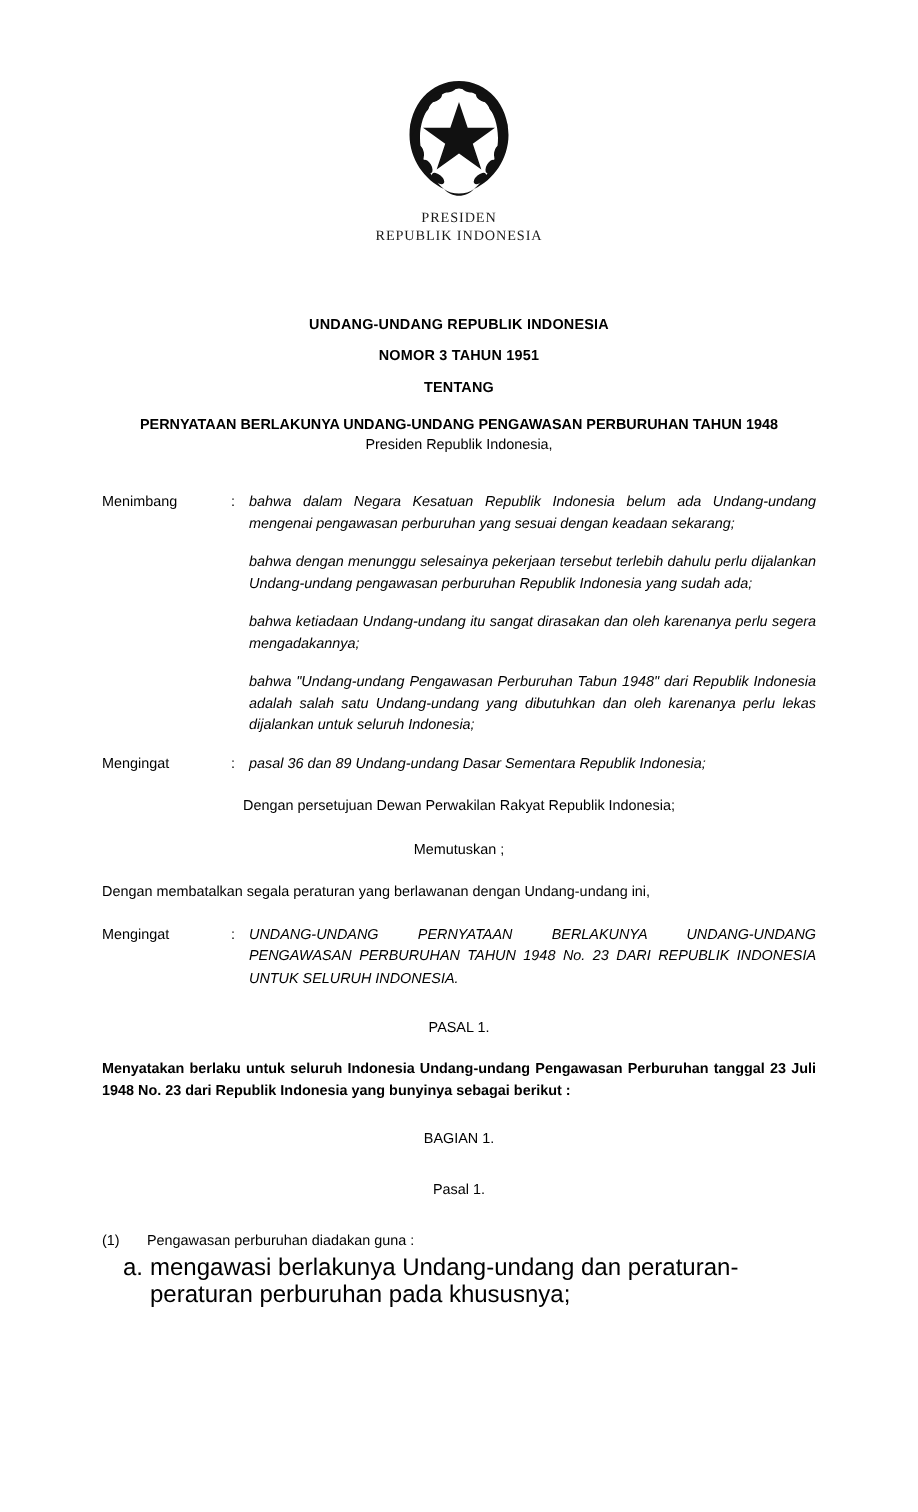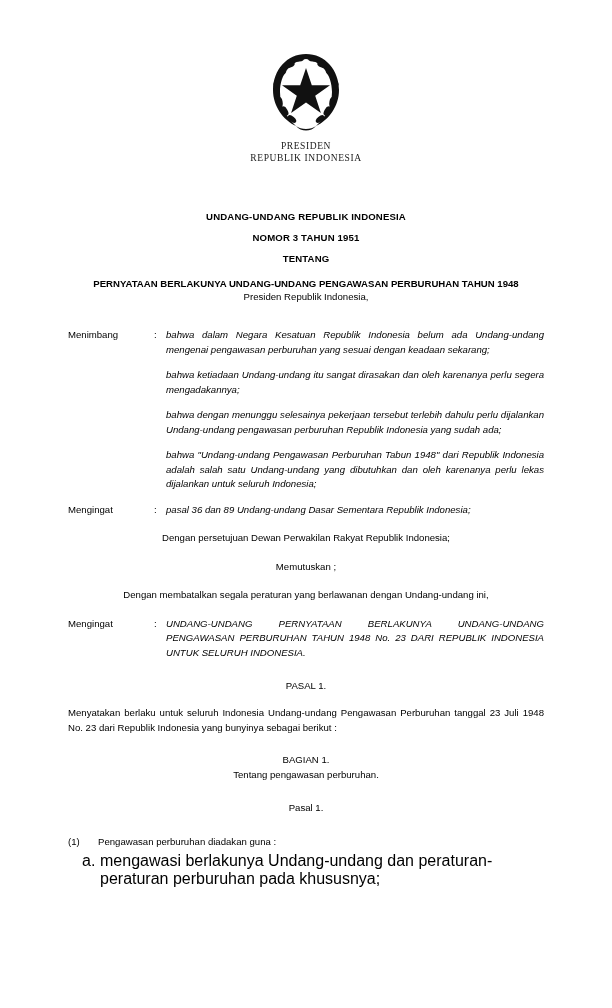--- a/index.html
+++ b/index.html
@@ -106,35 +106,36 @@
 
   .center-line {
     text-align: center;
     font-size: 9.6px;
     line-height: 14.5px;
     margin: 14px 0;
   }
   .full-line {
     font-size: 9.6px;
     line-height: 14.5px;
-    text-align: center;
+    text-align: left;
     margin: 14px 0;
   }
 
   .heading-center {
     text-align: center;
     font-size: 9.6px;
     line-height: 15px;
     margin: 18px 0 0 0;
   }
   .body-justify {
     font-size: 9.6px;
     line-height: 14.5px;
     text-align: justify;
     margin: 13px 0 0 0;
+    font-weight: bold;
   }
 
   .section-block {
     text-align: center;
     margin-top: 18px;
     font-size: 9.6px;
     line-height: 14.5px;
   }
 
   
@@ -225,22 +226,22 @@
 
   <div class="president-line">Presiden Republik Indonesia,</div>
 
   <div class="clauses">
 
     <div class="clause-row">
       <div class="clause-label">Menimbang</div>
       <div class="clause-colon">:</div>
       <div class="clause-text">
         <p>bahwa dalam Negara Kesatuan Republik Indonesia belum ada Undang-undang mengenai pengawasan perburuhan yang sesuai dengan keadaan sekarang;</p>
+        <p>bahwa dengan menunggu selesainya pekerjaan tersebut terlebih dahulu perlu dijalankan Undang-undang pengawasan perburuhan Republik Indonesia yang sudah ada;</p>
         <p>bahwa ketiadaan Undang-undang itu sangat dirasakan dan oleh karenanya perlu segera mengadakannya;</p>
-        <p>bahwa dengan menunggu selesainya pekerjaan tersebut terlebih dahulu perlu dijalankan Undang-undang pengawasan perburuhan Republik Indonesia yang sudah ada;</p>
         <p>bahwa "Undang-undang Pengawasan Perburuhan Tabun 1948" dari Republik Indonesia adalah salah satu Undang-undang yang dibutuhkan dan oleh karenanya perlu lekas dijalankan untuk seluruh Indonesia;</p>
       </div>
     </div>
 
     <div class="clause-row">
       <div class="clause-label">Mengingat</div>
       <div class="clause-colon">:</div>
       <div class="clause-text">
         <p>pasal 36 dan 89 Undang-undang Dasar Sementara Republik Indonesia;</p>
       </div>
@@ -256,21 +257,20 @@
     <div class="clause-label">Mengingat</div>
     <div class="clause-colon">:</div>
     <div class="clause-text">UNDANG-UNDANG PERNYATAAN BERLAKUNYA UNDANG-UNDANG PENGAWASAN PERBURUHAN TAHUN 1948 No. 23 DARI REPUBLIK INDONESIA UNTUK SELURUH INDONESIA.</div>
   </div>
 
   <div class="heading-center">PASAL 1.</div>
   <div class="body-justify">Menyatakan berlaku untuk seluruh Indonesia Undang-undang Pengawasan Perburuhan tanggal 23 Juli 1948 No. 23 dari Republik Indonesia yang bunyinya sebagai berikut :</div>
 
   <div class="section-block">
     <div>BAGIAN 1.</div>
-    <div>Tentang pengawasan perburuhan.</div>
   </div>
 
   <div class="heading-center">Pasal 1.</div>
 
   <div class="num-list">
     <div class="num-item">
       <div class="num-marker">(1)</div>
       <div class="num-body">Pengawasan perburuhan diadakan guna :</div>
     </div>
     <div class="sub-item">

